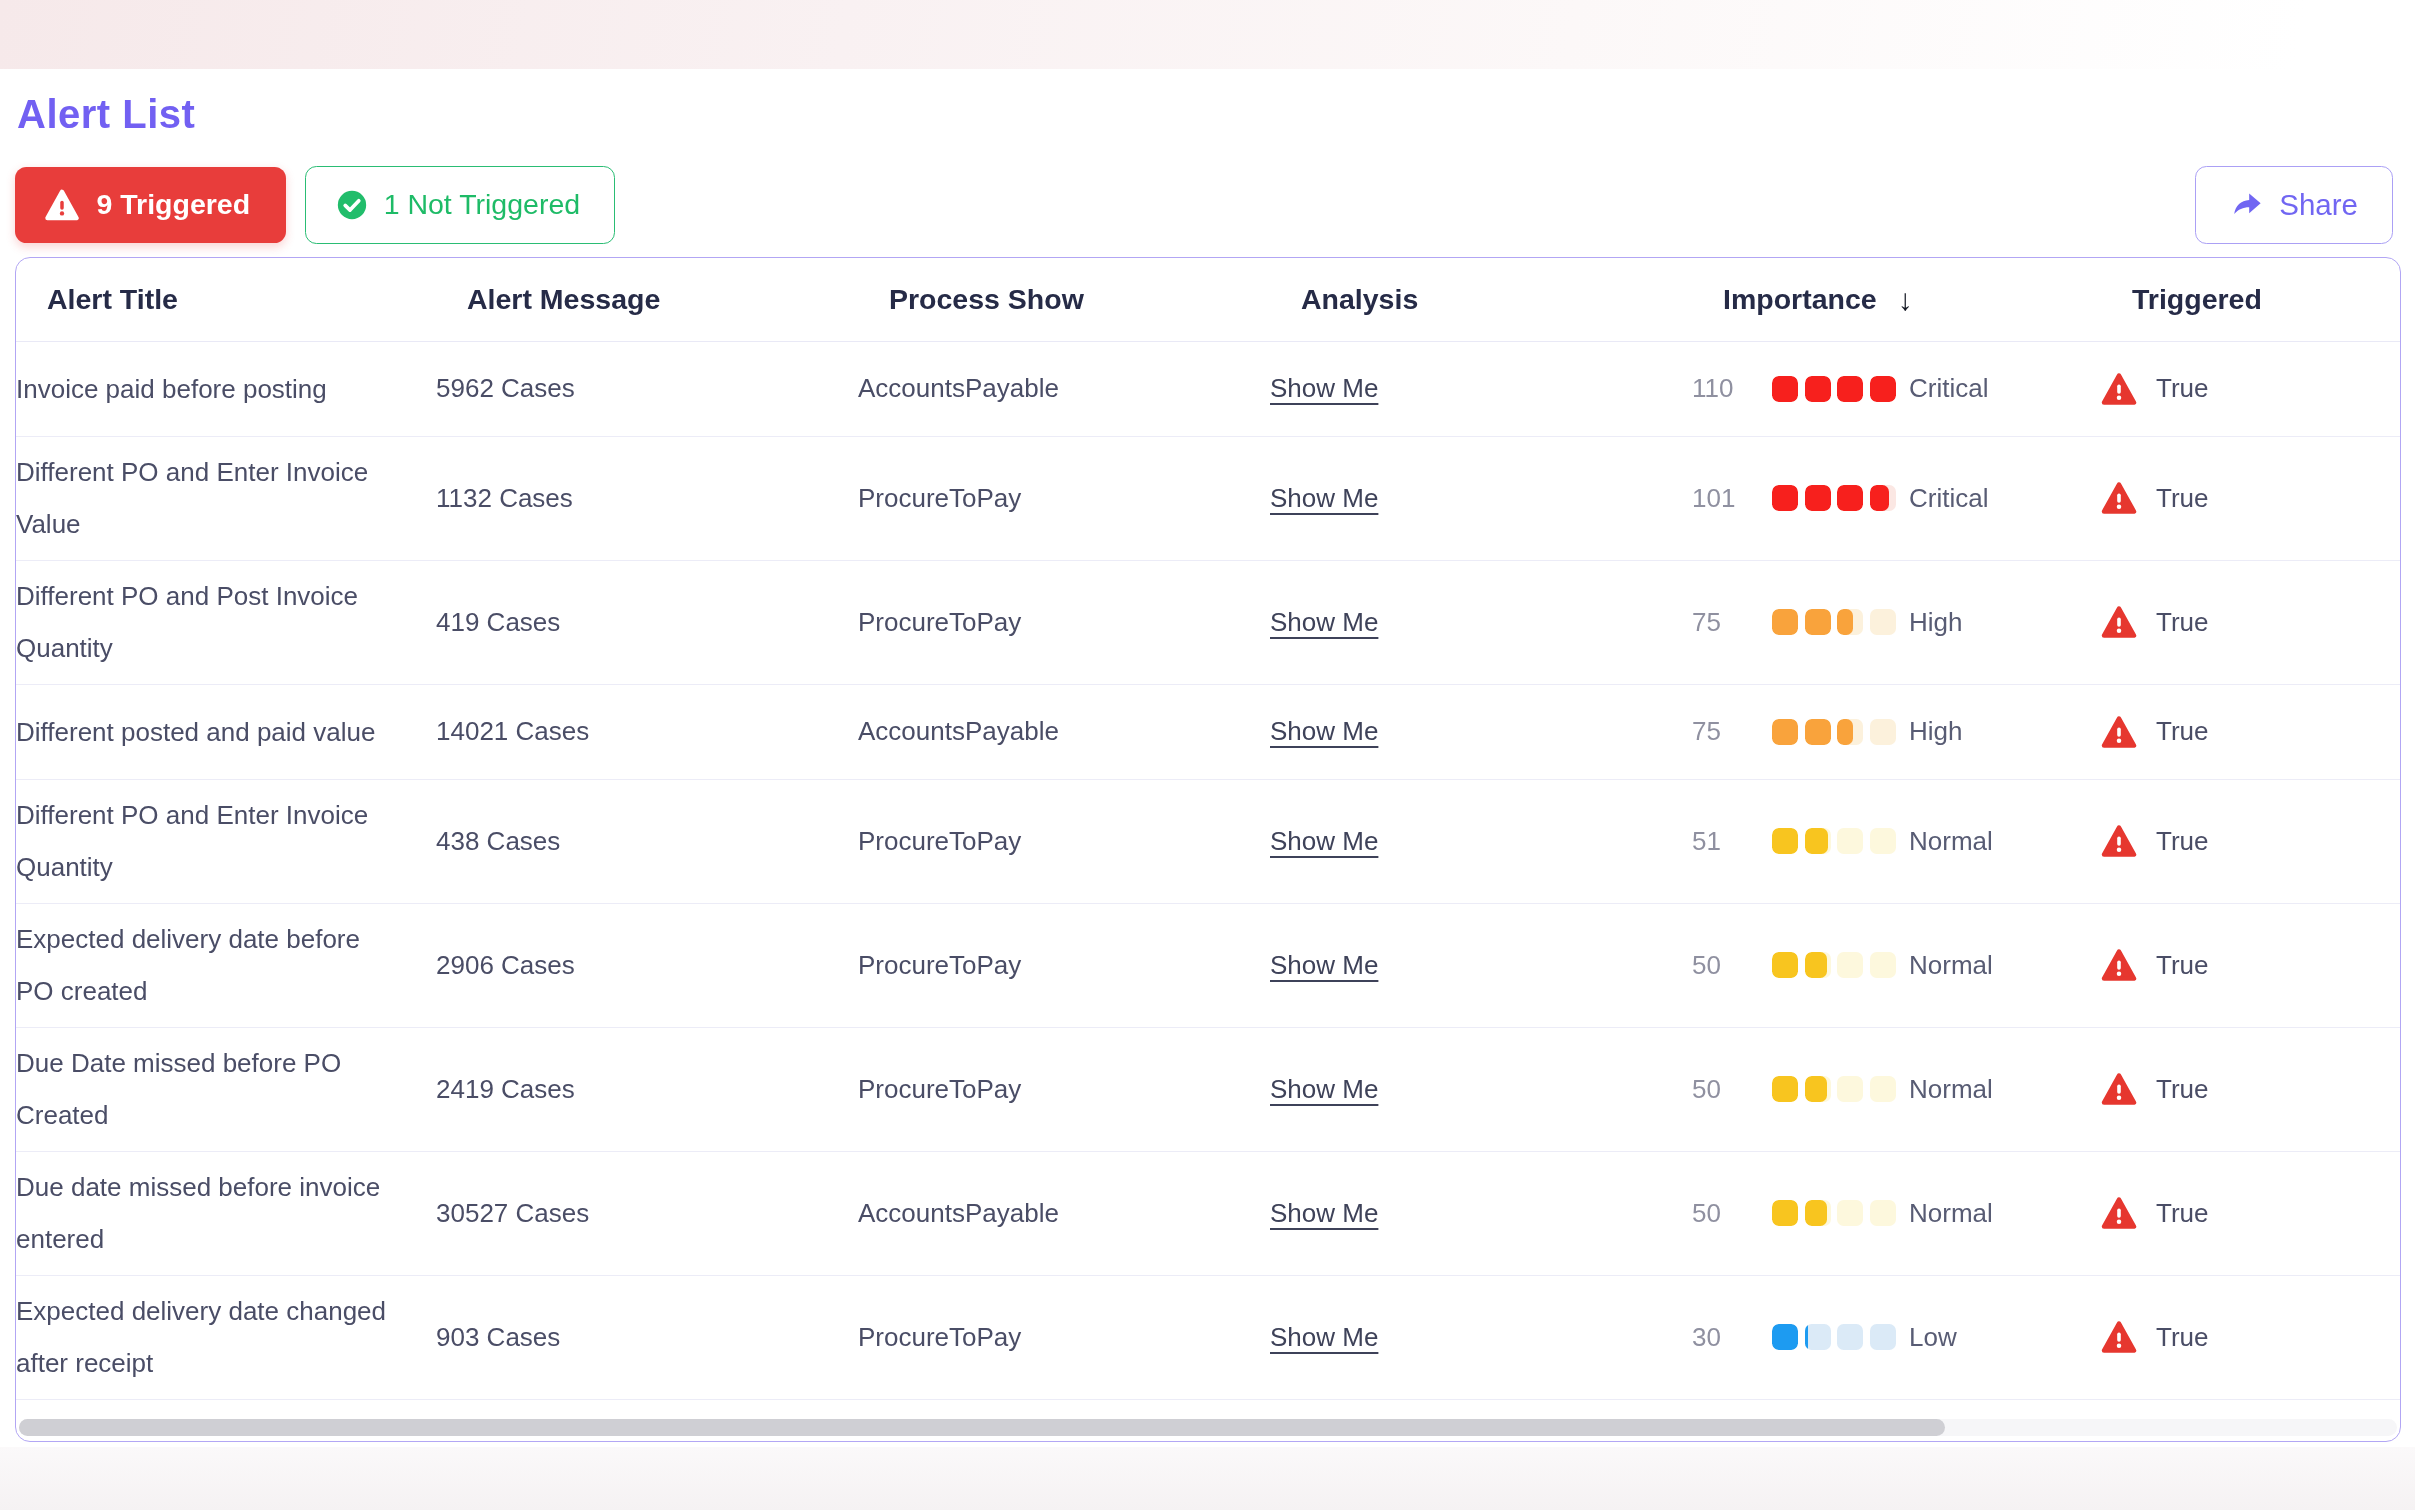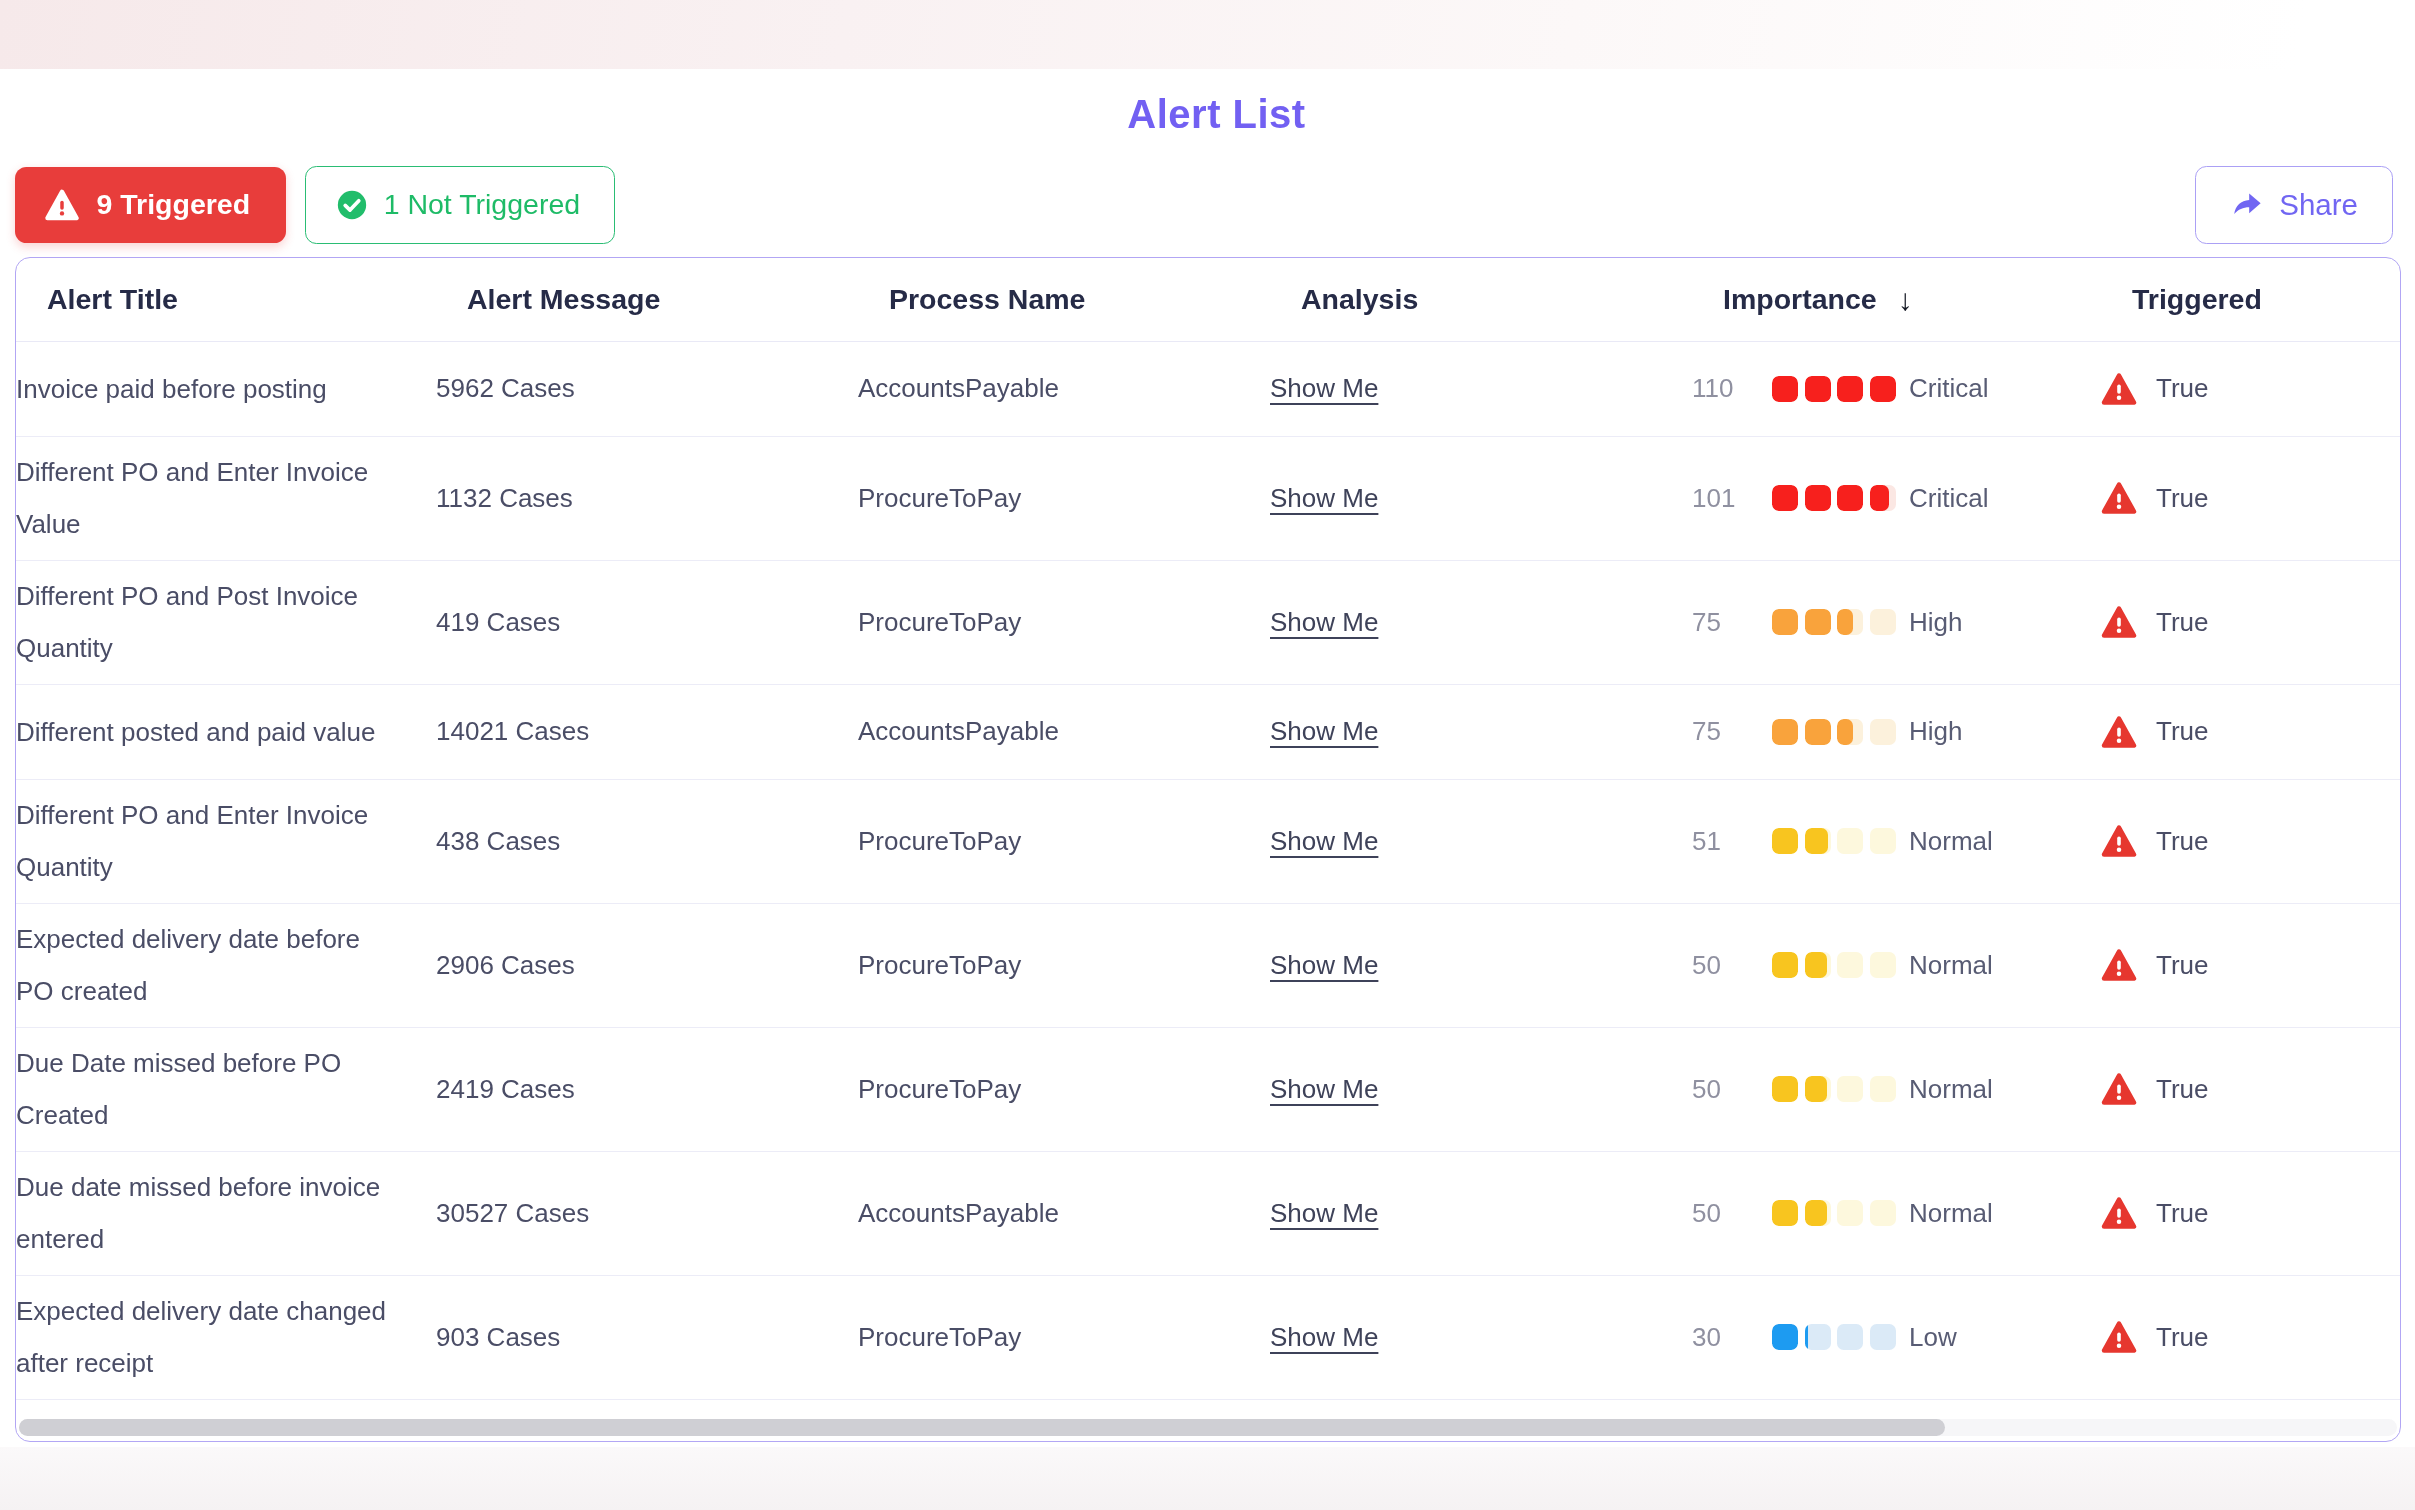--- a/index.html
+++ b/index.html
@@ -13,21 +13,20 @@
   .top-band {
     height: 69px;
     background: linear-gradient(100deg, #f6e9ea 0%, #f9f1f2 35%, #fcf8f8 65%, #ffffff 95%);
   }
   .page-title {
     margin: 23px 0 0 17px;
     font-size: 40px;
     font-weight: 700;
     color: #7260f2;
     letter-spacing: 0.5px;
-    text-align: center;
   }
   .summary-row {
     display: flex;
     align-items: center;
     margin: 28.5px 23px 0 15px;
     height: 78px;
     gap: 19px;
   }
   .btn {
     display: inline-flex;
@@ -186,21 +185,21 @@
       </svg>
     </span>
     <span>Share</span>
   </button>
 </div>
 
 <div class="table-card">
   <div class="thead row-grid">
     <div class="th">Alert Title</div>
     <div class="th">Alert Message</div>
-    <div class="th">Process Name</div>
+    <div class="th">Process Show</div>
     <div class="th">Analysis</div>
     <div class="th th-imp">
       <span>Importance</span>
       <span class="sort-arrow">↓</span>
     </div>
     <div class="th">Triggered</div>
   </div>
 
   <div id="tbody">
   <div class="trow row-grid">

